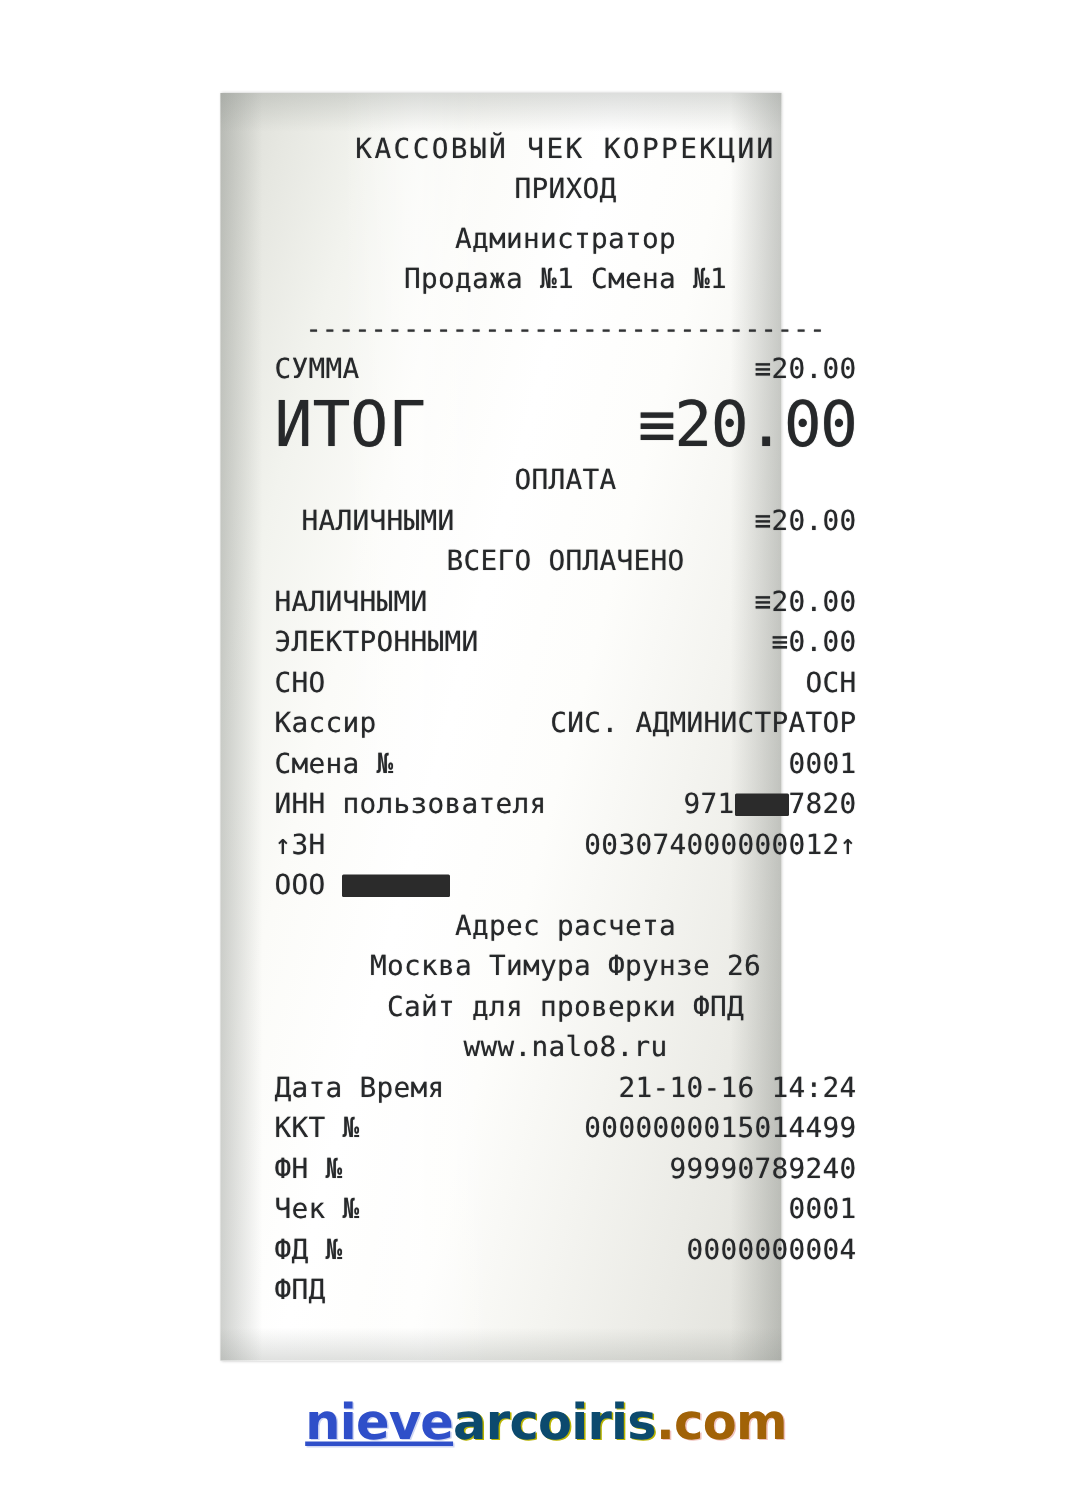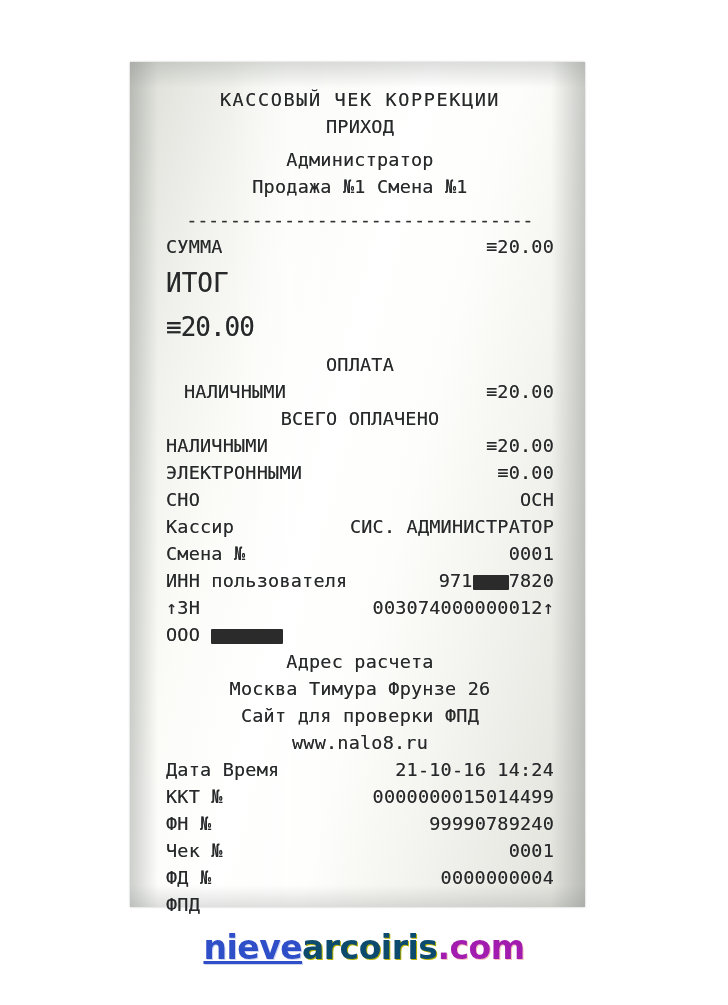--- a/index.html
+++ b/index.html
@@ -11,23 +11,23 @@
     width: 728px;
     height: 1005px;
     position: relative;
     font-family: "DejaVu Sans Mono", monospace;
     overflow: hidden;
   }
 
   
   #receipt-photo {
     position: absolute;
-    left: 130px;
+    left: 147px;
     top: 62px;
-    width: 455px;
+    width: 374px;
     height: 845px;
     background:
       linear-gradient(105deg,
         #d9dad4 0%,
         #e6e7e1 8%,
         #f2f3ee 18%,
         #fbfbf8 30%,
         #ffffff 44%,
         #fdfdfb 58%,
         #f4f4f0 72%,
@@ -107,26 +107,25 @@
     letter-spacing: 0px;
     font-size: 18px;
     color: #303234;
     overflow: hidden;
     white-space: nowrap;
   }
   .big-total {
     display: flex;
     justify-content: space-between;
     align-items: baseline;
-    font-size: 26px;
+    font-size: 42px;
     line-height: 44px;
     letter-spacing: 0px;
     margin: 1px 0 2px 0;
     white-space: pre;
-    flex-direction: column;
   }
   .big-total .t-amount { letter-spacing: -1px; }
   .small-gap { height: 6px; }
   .redact {
     display: inline-block;
     background: #2b2b2b;
     vertical-align: middle;
     height: 15px;
     border-radius: 1px;
   }
@@ -141,21 +140,21 @@
     width: 728px;
     text-align: center;
     font-family: "DejaVu Sans", sans-serif;
     font-weight: bold;
     font-size: 33px;
     letter-spacing: -0.5px;
     white-space: nowrap;
   }
   #watermark .wm-a { color: #2f4fc9; text-shadow: 1px 1px 0 #cfd6f2; text-decoration: underline; }
   #watermark .wm-b { color: #0c4a6e; text-shadow: 1px 1px 0 #b9b400; }
-  #watermark .wm-c { color: #a21caf; text-shadow: 1px 1px 0 #f0c3bf; }
+  #watermark .wm-c { color: #a16207; text-shadow: 1px 1px 0 #f0c3bf; }
 </style>
 </head>
 <body>
 
 <div id="receipt-photo">
   <div id="paper-shade-left"></div>
   <div id="paper-shade-right"></div>
   <div id="paper-gloss"></div>
   <div id="paper-top-fade"></div>
   <div id="paper-bottom-fade"></div>

